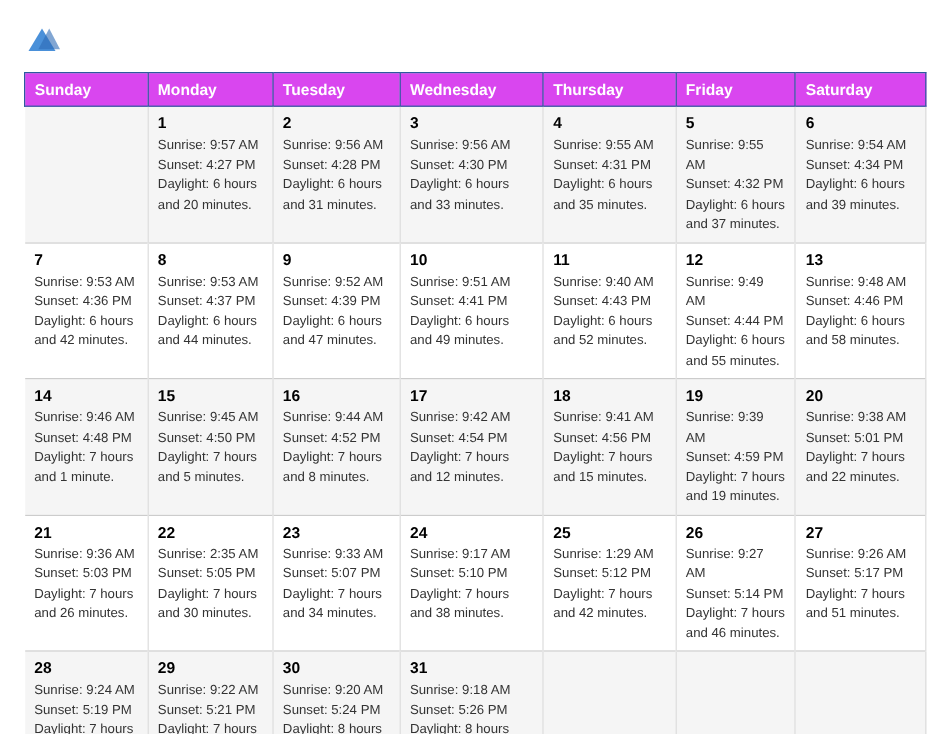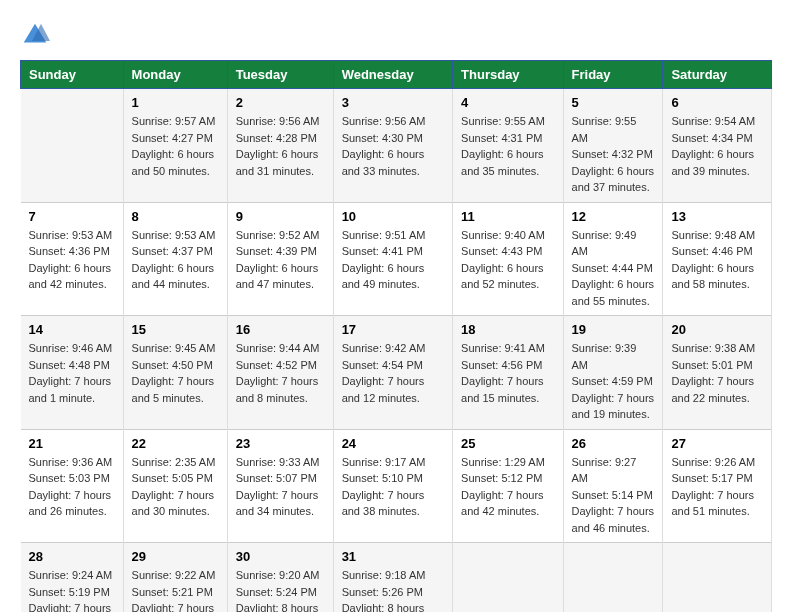--- a/index.html
+++ b/index.html
@@ -48,21 +48,21 @@
     .subtitle {
       font-size: 16px;
       color: #555;
     }
     table {
       width: 100%;
       border-collapse: collapse;
       font-size: 11px;
     }
     thead tr {
-      background-color: #15803d;
+      background-color: #d946ef;
       color: #fff;
     }
     thead th {
       padding: 6px 8px;
       text-align: left;
       font-size: 13px;
       font-weight: bold;
       border: 1px solid #2d5a9e;
     }
     tbody tr {
@@ -124,21 +124,21 @@
       </tr>
   </thead>
   <tbody id="calendar-body">
   <tr>
         <td></td>
         <td>
           <span class="day-num">1</span>
           <div class="day-info">
             <div>Sunrise: 9:57 AM</div>
             <div>Sunset: 4:27 PM</div>
-            <div>Daylight: 6 hours and 50 minutes.</div>
+            <div>Daylight: 6 hours and 20 minutes.</div>
           </div>
         </td>
         <td>
           <span class="day-num">2</span>
           <div class="day-info">
             <div>Sunrise: 9:56 AM</div>
             <div>Sunset: 4:28 PM</div>
             <div>Daylight: 6 hours and 31 minutes.</div>
           </div>
         </td>

